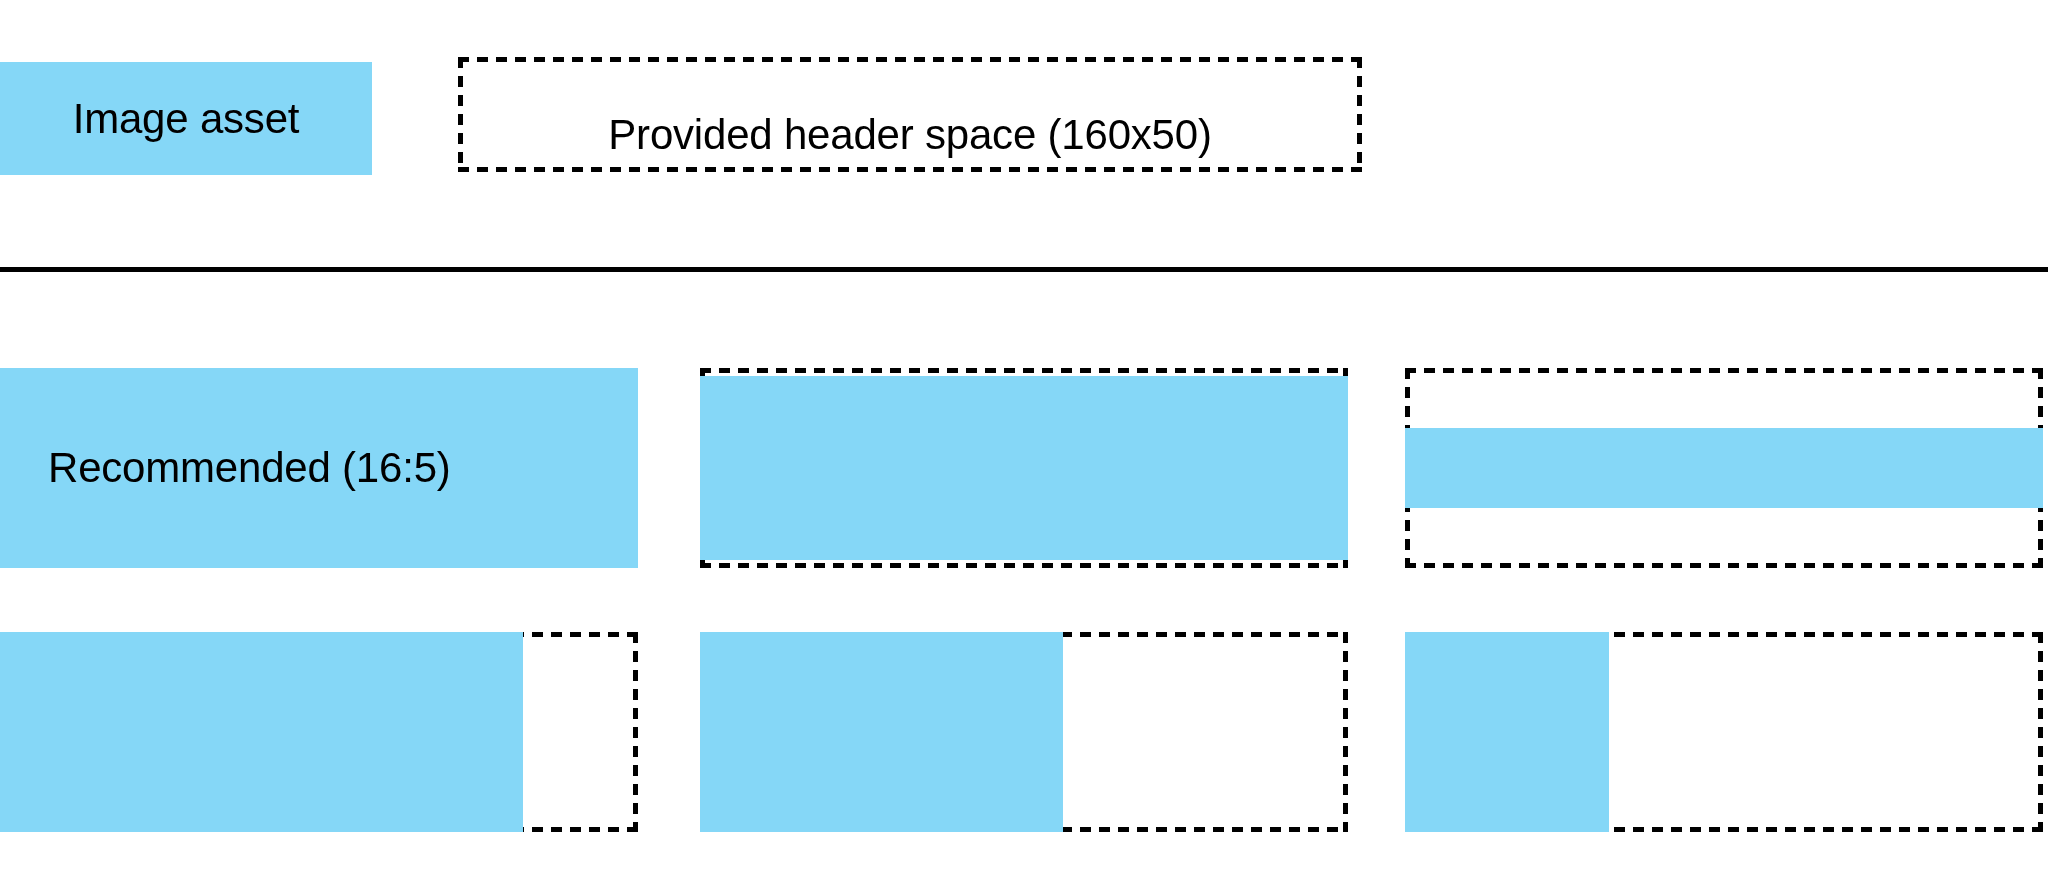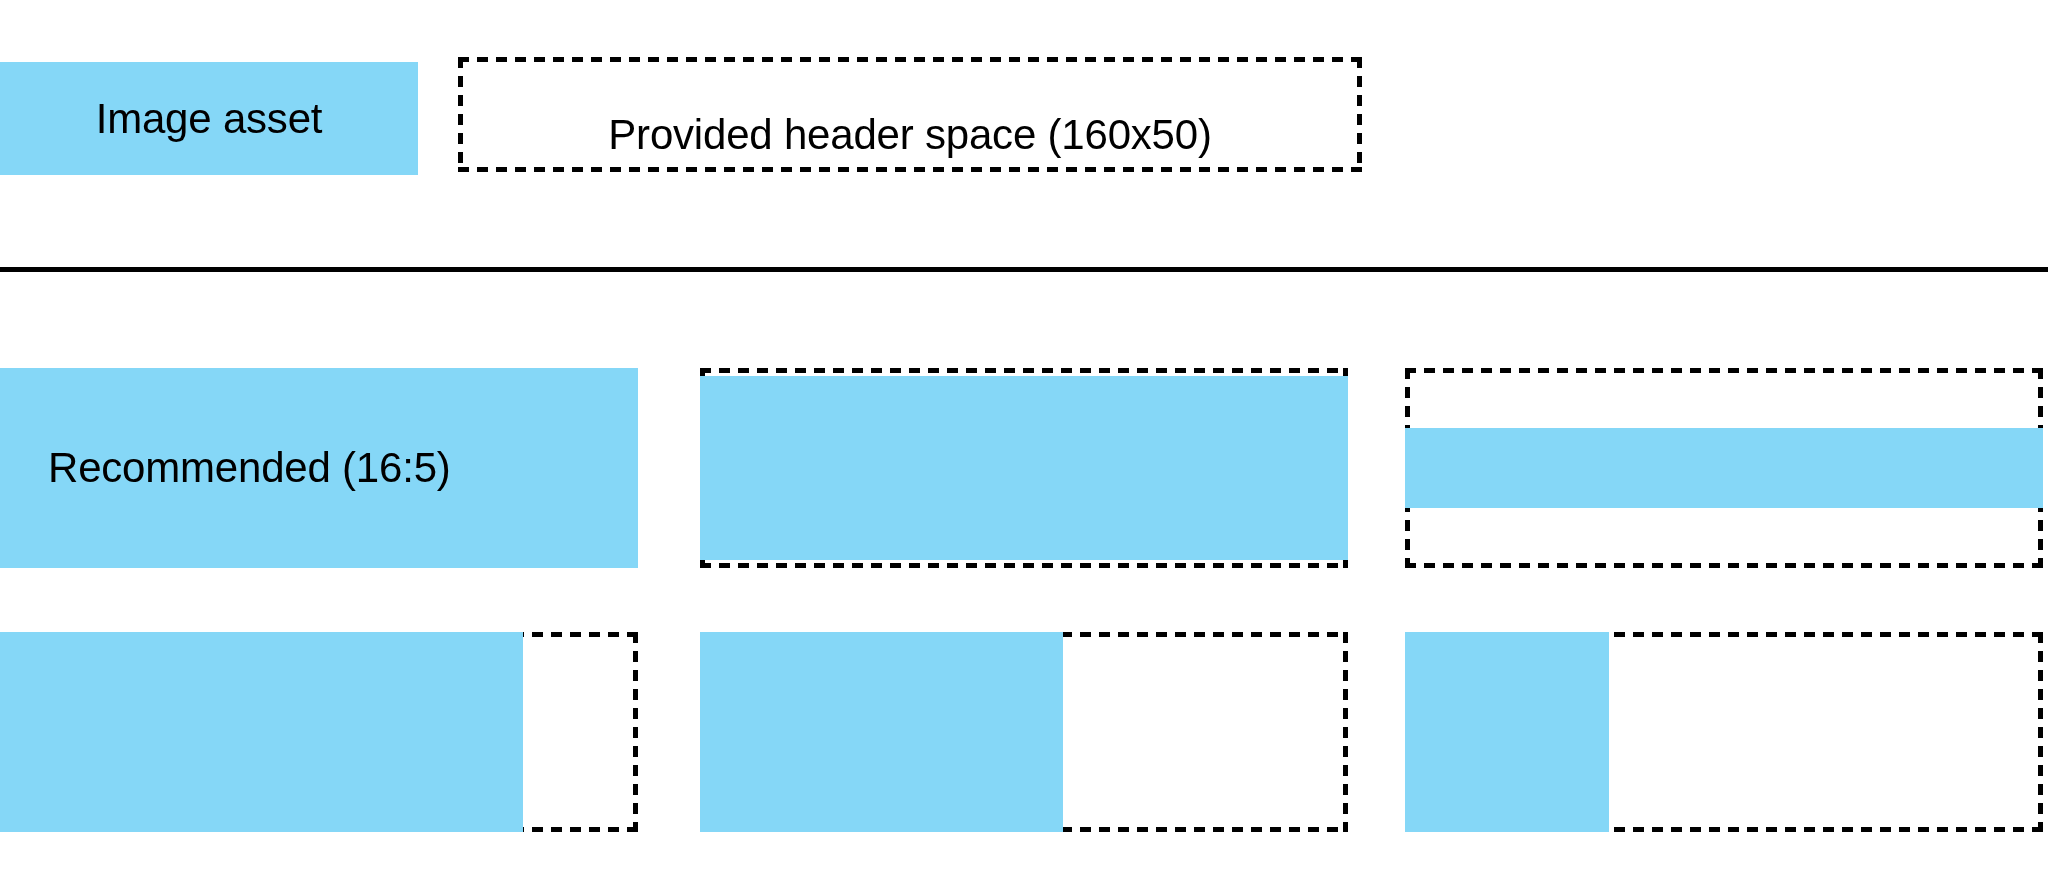--- a/index.html
+++ b/index.html
@@ -30,21 +30,21 @@
     left: 0;
     top: 0;
     width: 2048px;
     height: 230px;
   }
 
   .legend-swatch {
     position: absolute;
     left: 0px;
     top: 62px;
-    width: 418px;
+    width: 372px;
     height: 113px;
     background: #85d7f7;
     display: flex;
     align-items: center;
     justify-content: center;
   }
 
   .legend-swatch-label {
     font-size: 42px;
     line-height: 1;

